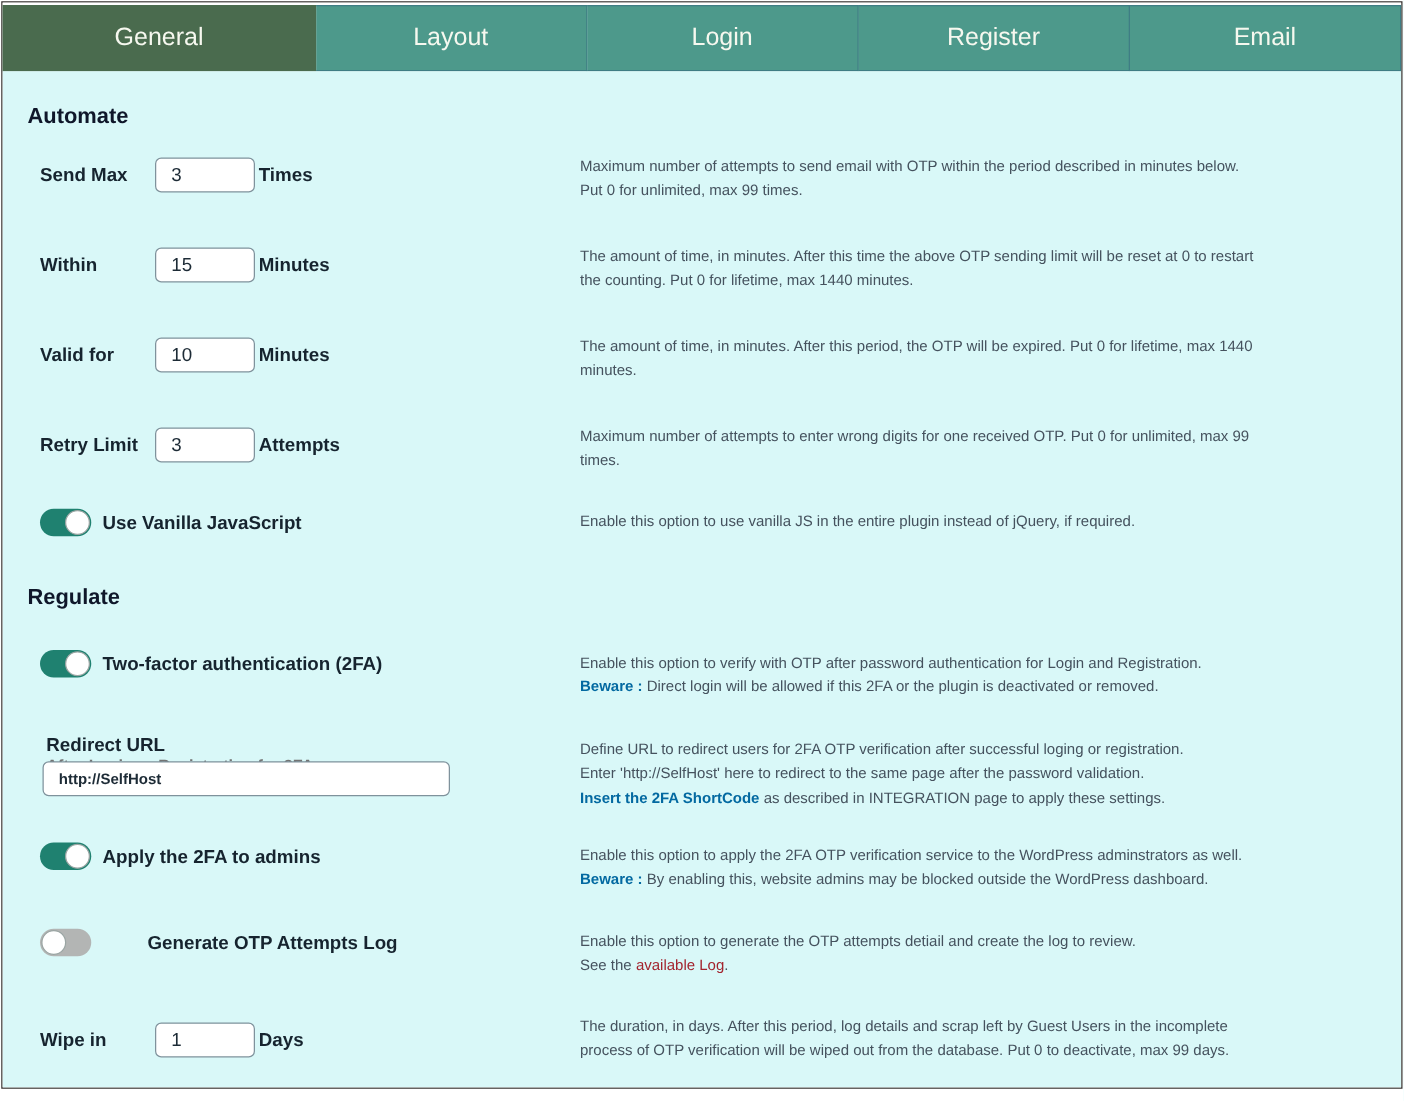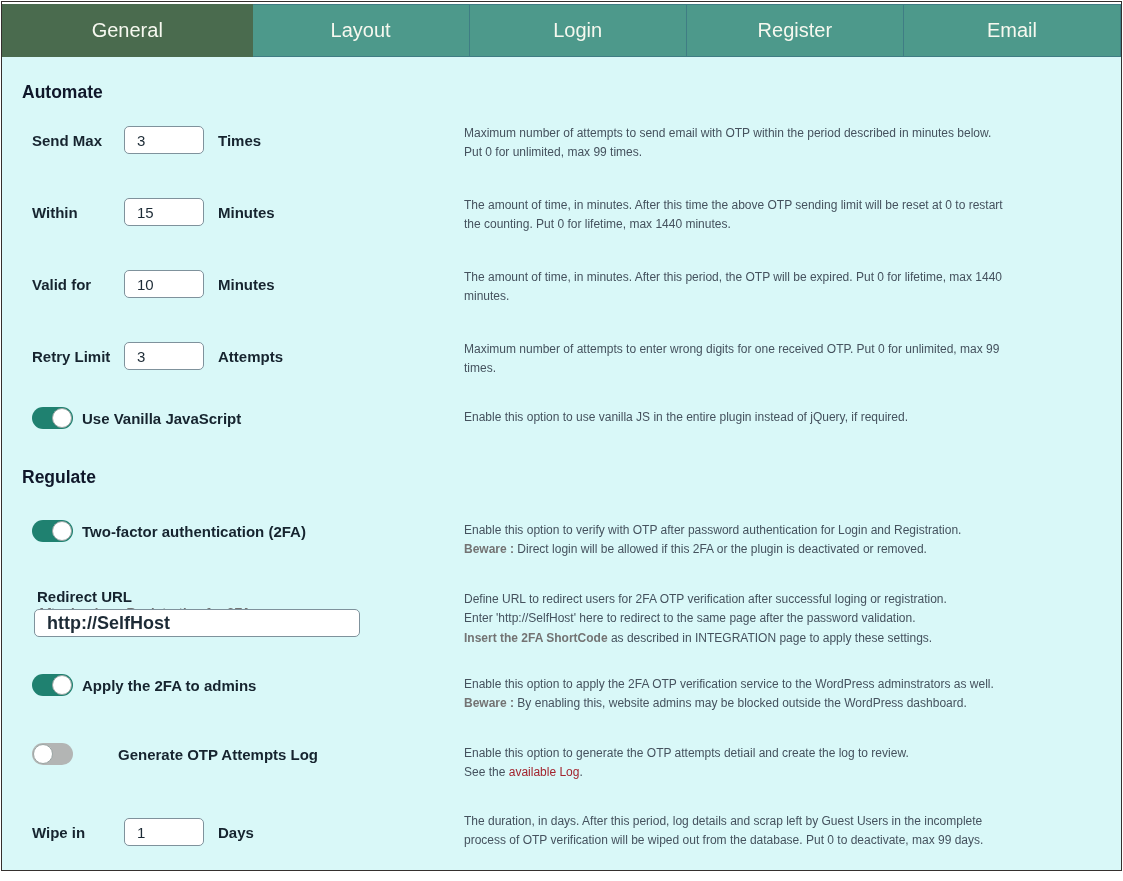--- a/index.html
+++ b/index.html
@@ -9,35 +9,35 @@
   .tabbar{position:absolute;left:0;top:0;right:0;height:55px;background:#ffffff;display:flex;padding-top:2px;box-sizing:border-box;}
   .tab{flex:1;display:flex;align-items:center;justify-content:center;background:#4d998b;color:#f6f8ef;font-size:20px;border:1px solid #3f7d84;border-left-width:0;cursor:pointer;box-sizing:border-box;}
   .tab:first-child{border-left-width:1px;flex:1.15;}
   .tab.active{background:#4a6b4e;border-color:#4a6b4e;}
   
   .content{position:absolute;left:0;top:55px;right:0;bottom:0;background:#d9f8f8;}
   .heading{position:absolute;left:20px;font-size:17.5px;font-weight:700;color:#0f172a;}
   .leftcol{position:absolute;left:30px;width:430px;display:flex;align-items:center;}
   .desccol{position:absolute;left:462px;right:18px;color:#45525e;font-size:12px;line-height:19.3px;}
   .lbl{font-weight:700;font-size:15px;color:#16242f;width:92px;flex:none;}
-  .unit{font-weight:700;font-size:15px;color:#16242f;margin-left:14px;}
+  .unit{font-weight:700;font-size:15px;color:#16242f;margin-left:3px;}
   input.num{width:66px;height:26px;border:1px solid #7f929c;border-radius:5px;background:#fff;font-family:inherit;font-size:15px;color:#1d2b36;padding:0 0 0 12px;outline:none;}
-  input.txt{width:312px;height:26px;border:1px solid #7f929c;border-radius:5px;background:#fff;font-family:inherit;font-size:18px;font-weight:700;color:#1d2b36;padding:0 0 0 12px;outline:none;}
+  input.txt{width:312px;height:26px;border:1px solid #7f929c;border-radius:5px;background:#fff;font-family:inherit;font-size:12px;font-weight:700;color:#1d2b36;padding:0 0 0 12px;outline:none;}
   .sublbl{font-weight:700;font-size:13px;color:#737373;margin-left:5px;}
   .lblrow{position:absolute;left:30px;display:flex;align-items:baseline;}
   
   .switch{width:41px;height:22px;border-radius:11px;position:relative;flex:none;margin-right:9px;cursor:pointer;}
   .switch.on{background:#1f8170;}
   .switch.off{background:#b3b5b4;}
   .knob{position:absolute;top:1px;width:20px;height:20px;border-radius:50%;background:#fff;border:1px solid #9aa5a3;box-sizing:border-box;}
   .switch.on .knob{right:1px;}
   .switch.off .knob{left:1px;}
   .tgl-lbl{font-weight:700;font-size:15px;color:#16242f;}
   .desc-line{white-space:nowrap;}
-  .b{font-weight:700;color:#737373;}
+  .b{font-weight:700;color:#0369a1;}
   .red{color:#a3242e;}
 </style>
 </head>
 <body>
 
 <div class="page">
   <div class="tabbar" id="tabbar">
       <div class="tab active">General</div>
       <div class="tab">Layout</div>
       <div class="tab">Login</div>

